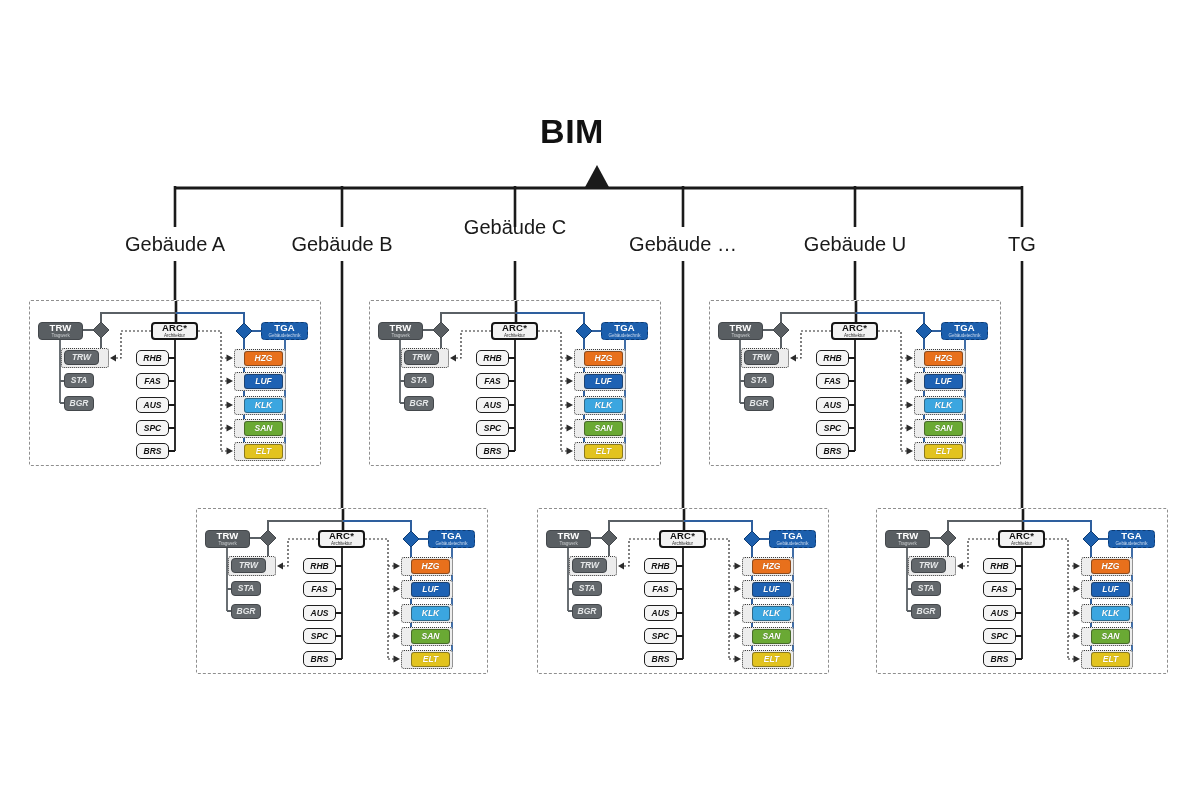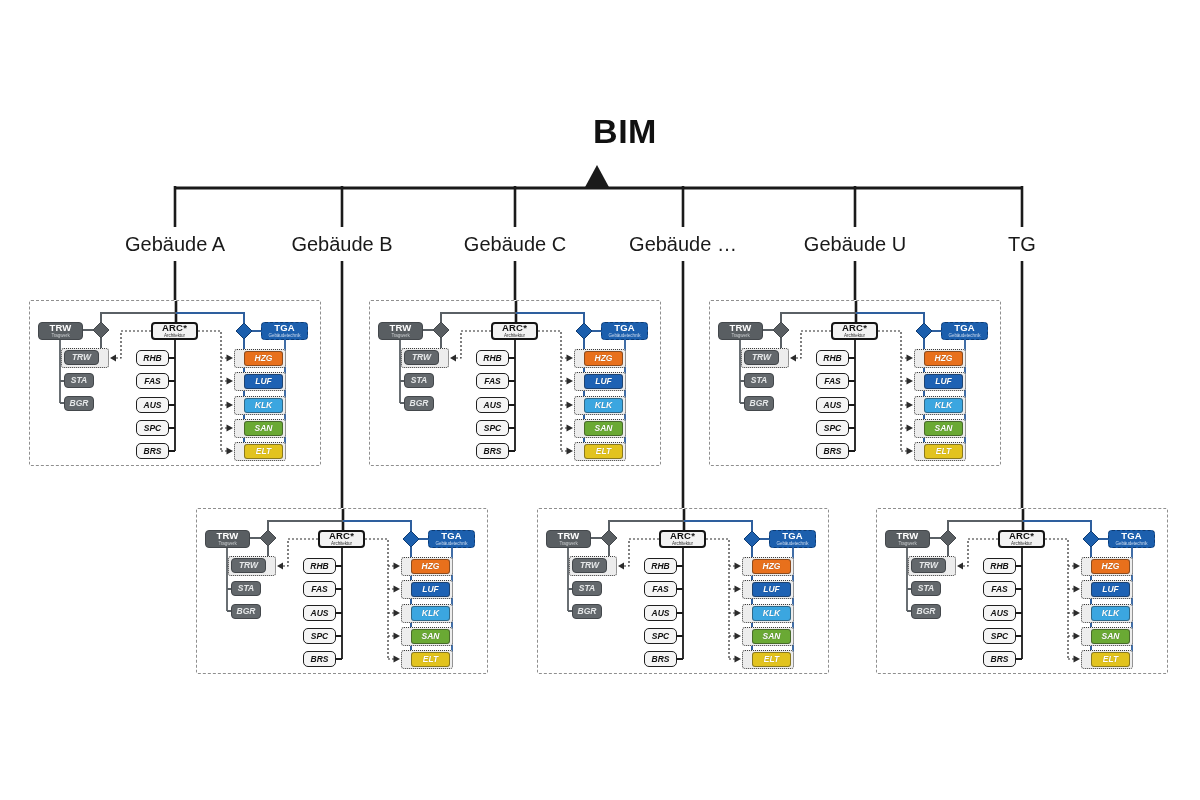--- a/index.html
+++ b/index.html
@@ -33,41 +33,41 @@
     border-radius:4px;font-size:8.5px;font-weight:bold;font-style:italic;
     line-height:1;z-index:3;
   }
   .dashed-ct{border-radius:3px;z-index:1;}
   .colorbox{color:#fff;border-radius:3px;text-shadow:0 0 1px rgba(0,0,0,.35);z-index:3;}
 </style>
 </head>
 <body>
 
 <div id="canvas">
-  <div class="bim-title" style="left:625px;top:112px">BIM</div>
+  <div class="bim-title" style="left:572px;top:112px">BIM</div>
   <div id="generated">
       <svg id="tree-overlay" width="1200" height="800" viewBox="0 0 1200 800">
   <path d="M175 188 H1022" stroke="#1a1a1a" stroke-width="3" fill="none"></path>
   <polygon points="597,165 584,189 610,189" fill="#1a1a1a"></polygon>
   <path d="M175 186 V227" stroke="#1a1a1a" stroke-width="2.6" fill="none"></path>
         <path d="M175 261 V300" stroke="#1a1a1a" stroke-width="2.6" fill="none"></path>
         <path d="M342 186 V227" stroke="#1a1a1a" stroke-width="2.6" fill="none"></path>
         <path d="M342 261 V508" stroke="#1a1a1a" stroke-width="2.6" fill="none"></path>
         <path d="M515 186 V227" stroke="#1a1a1a" stroke-width="2.6" fill="none"></path>
         <path d="M515 261 V300" stroke="#1a1a1a" stroke-width="2.6" fill="none"></path>
         <path d="M683 186 V227" stroke="#1a1a1a" stroke-width="2.6" fill="none"></path>
         <path d="M683 261 V508" stroke="#1a1a1a" stroke-width="2.6" fill="none"></path>
         <path d="M855 186 V227" stroke="#1a1a1a" stroke-width="2.6" fill="none"></path>
         <path d="M855 261 V300" stroke="#1a1a1a" stroke-width="2.6" fill="none"></path>
         <path d="M1022 186 V227" stroke="#1a1a1a" stroke-width="2.6" fill="none"></path>
         <path d="M1022 261 V508" stroke="#1a1a1a" stroke-width="2.6" fill="none"></path>
 </svg>
       <div class="building-label" style="left:175px;top:233px">Gebäude A</div>
       <div class="building-label" style="left:342px;top:233px">Gebäude B</div>
-      <div class="building-label" style="left:515px;top:233px">Gebäude C</div>
+      <div class="building-label" style="left:515px;top:216px">Gebäude C</div>
       <div class="building-label" style="left:683px;top:233px">Gebäude …</div>
       <div class="building-label" style="left:855px;top:233px">Gebäude U</div>
       <div class="building-label" style="left:1022px;top:233px">TG</div>
       <div class="cluster" style="left:29px;top:300px">
         <svg class="wires" width="292" height="166" viewBox="0 0 292 166">
     <path d="M146 0 V21" stroke="#1a1a1a" stroke-width="2.6" fill="none"></path>
     <path d="M146 12 H71 V21" stroke="#5A6065" stroke-width="2" fill="none"></path>
     <path d="M53 29 H63" stroke="#5A6065" stroke-width="2"></path>
     <path d="M71 37 V50" stroke="#5A6065" stroke-width="2"></path>
     <path d="M30 39 V102 M30 57 H34 M30 80 H34 M30 102 H34" stroke="#5A6065" stroke-width="1.8" fill="none"></path>

